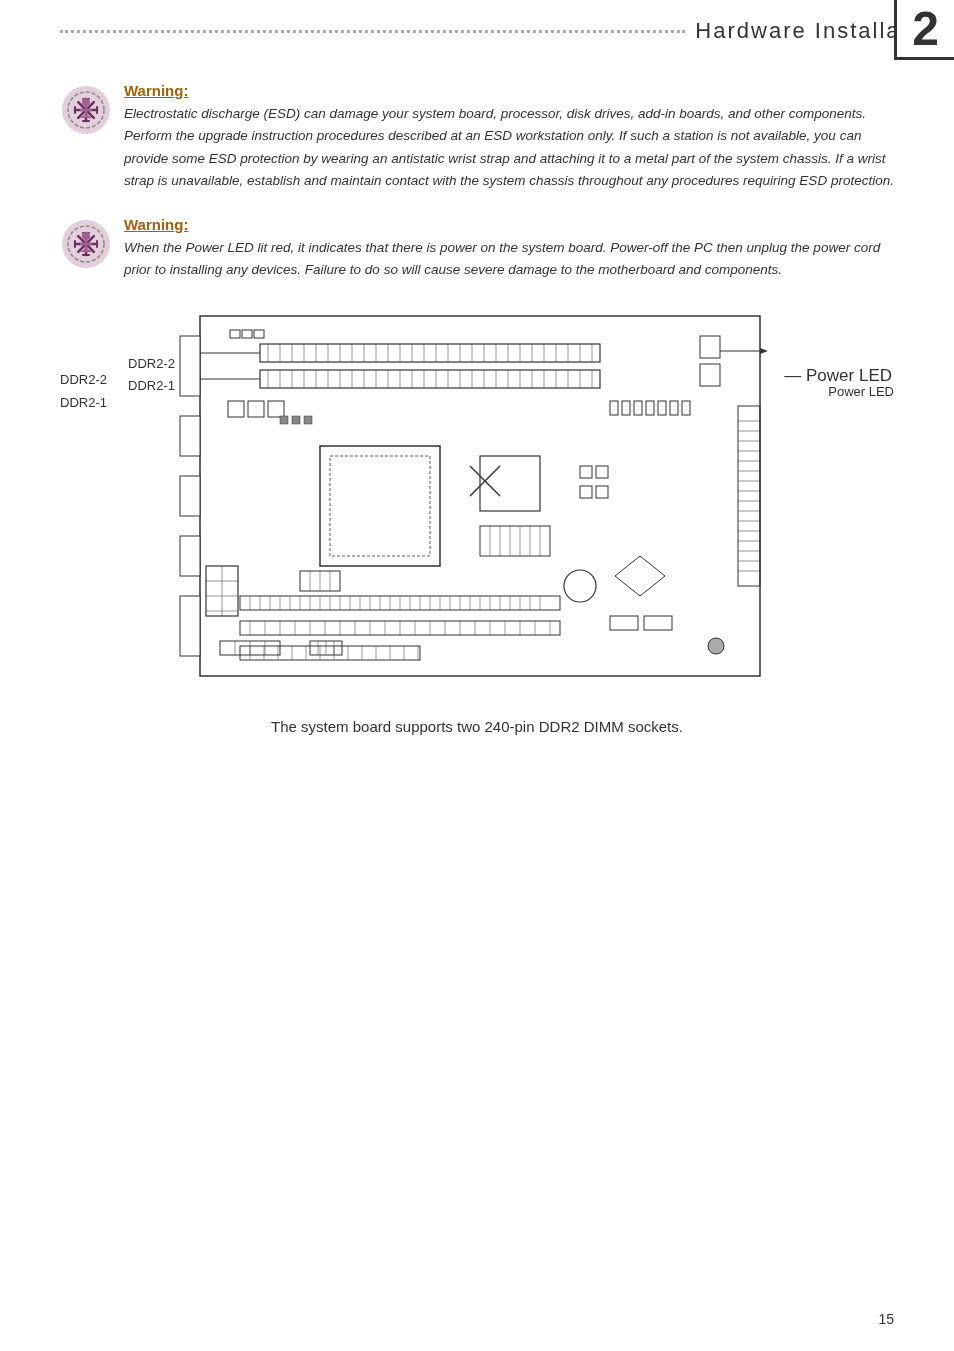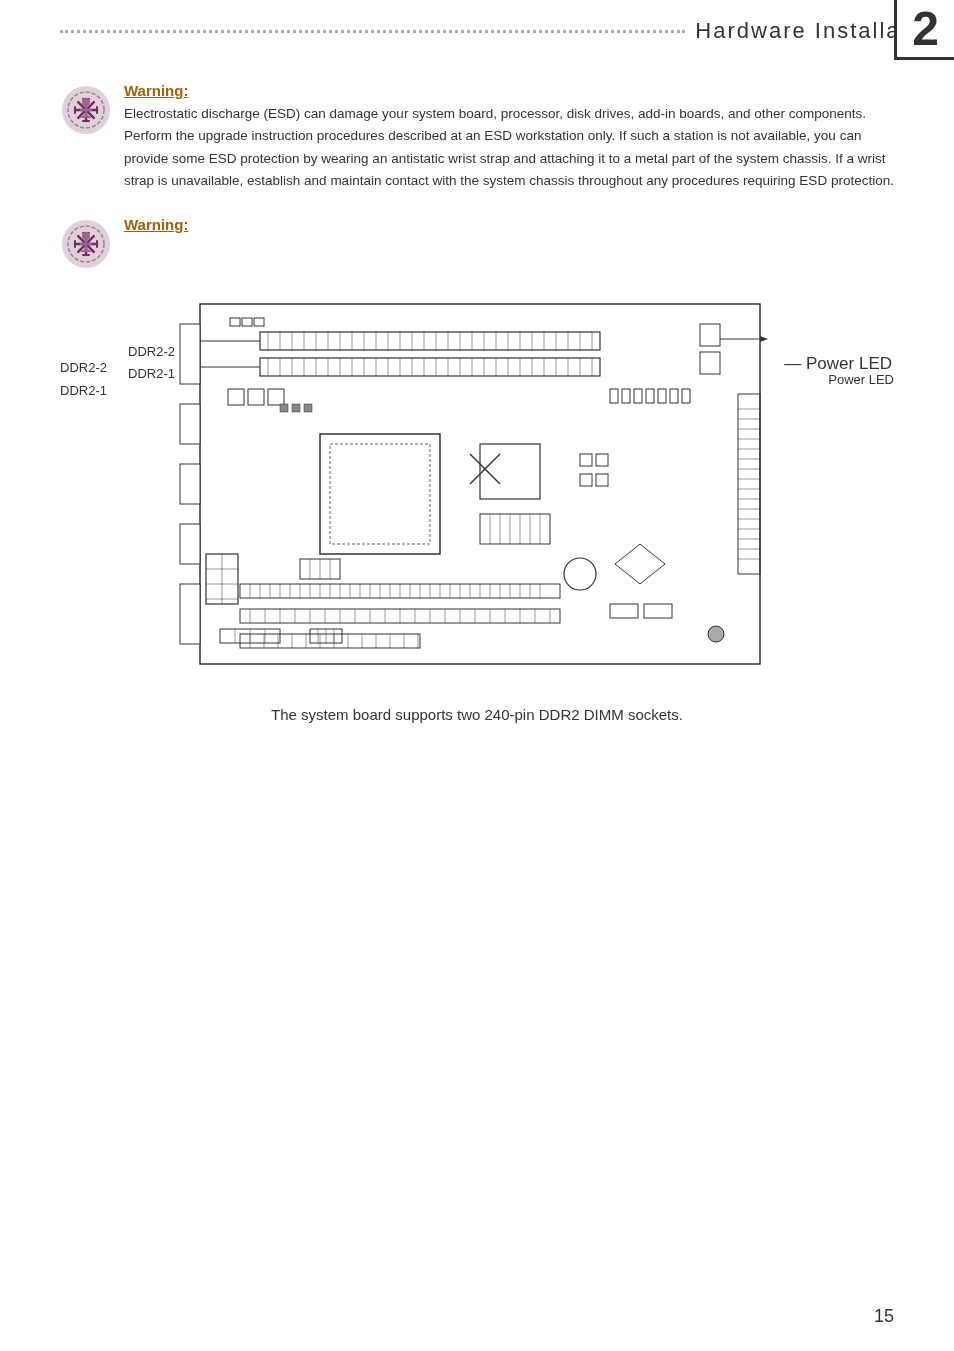--- a/index.html
+++ b/index.html
@@ -93,20 +93,21 @@
     .warning-label {
       font-weight: bold;
       text-decoration: underline;
       color: #a16207;
       font-size: 15px;
       margin-bottom: 4px;
       display: block;
     }
 
     .warning-body {
+      font-style: italic;
       color: #333;
       font-size: 13.5px;
       line-height: 1.65;
       text-align: justify;
     }
 
     
     .section-title {
       font-size: 28px;
       font-weight: bold;
@@ -122,21 +123,21 @@
       text-align: center;
       margin-top: 32px;
       margin-bottom: 20px;
     }
 
     
     .page-number {
       position: absolute;
       bottom: 24px;
       right: 60px;
-      font-size: 18px;
+      font-size: 14px;
       color: #333;
     }
 
   </style>
 </head>
 <body>
 
 <div class="header">
   <div class="header-dots">
     <div class="dots-line"></div>
@@ -196,20 +197,21 @@
           <line x1="-11" y1="-3" x2="-11" y2="3" stroke="#6a3060" stroke-width="2" stroke-linecap="round"></line>
         </g>
         <circle cx="26" cy="18" r="4" fill="#a06090"></circle>
         <path d="M20 34 Q26 28 32 34" fill="#a06090"></path>
         <line x1="26" y1="22" x2="26" y2="32" stroke="#a06090" stroke-width="2.5"></line>
         <line x1="20" y1="26" x2="32" y2="26" stroke="#a06090" stroke-width="2.5"></line>
       </svg>
     </div>
     <div class="warning-text">
       <span class="warning-label">Warning:</span>
+      <span class="warning-body">When the Power LED lit red, it indicates that there is power on the system board. Power-off the PC then unplug the power cord prior to installing any devices. Failure to do so will cause severe damage to the motherboard and components.</span>
     </div>
   </div>
 
   <div style="position:relative; margin: 20px 0;">
 
     <div style="position:absolute; left:0; top: 62px; font-size:13px; color:#333; line-height:1.8;">
       <div>DDR2-2</div>
       <div>DDR2-1</div>
     </div>
 

